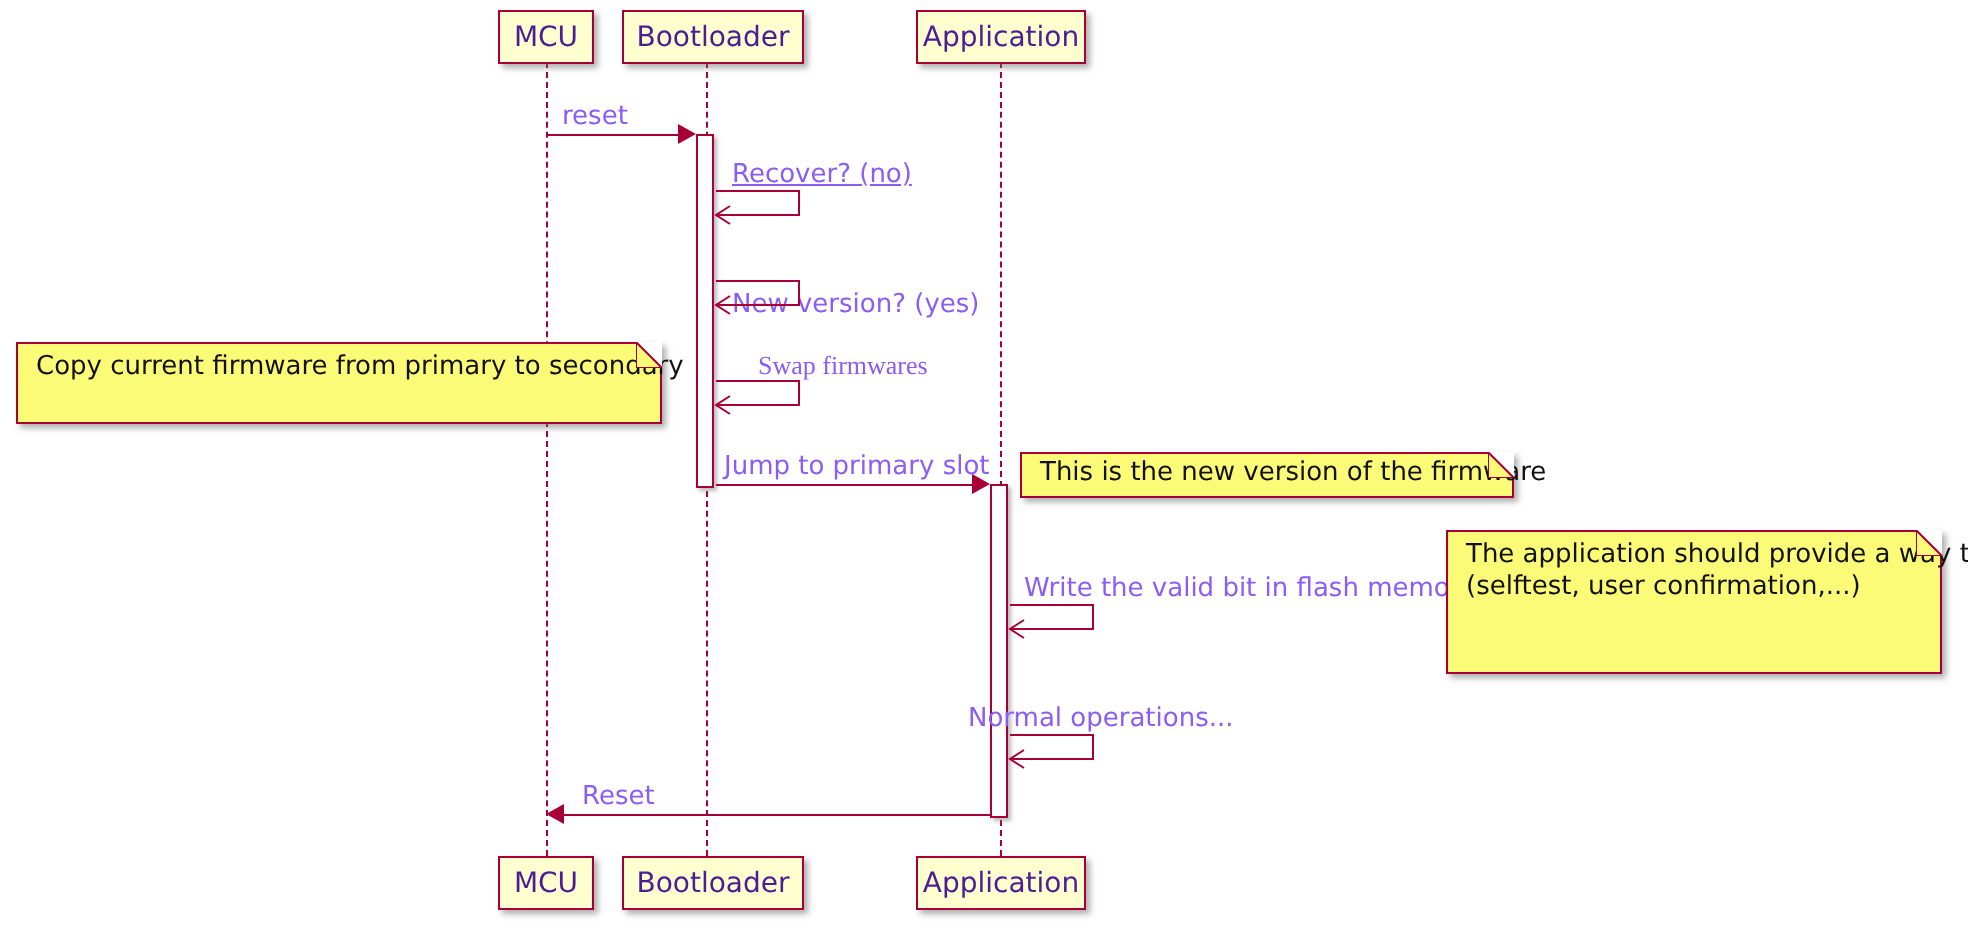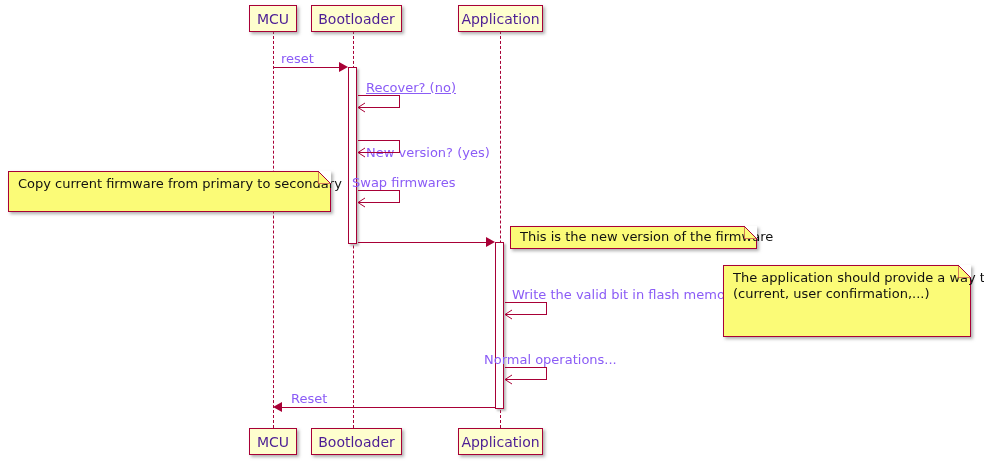--- a/index.html
+++ b/index.html
@@ -42,21 +42,21 @@
   .head-reset{left:339px;top:62px;}
 
   .lbl-recover{left:366px;top:80px;text-decoration:underline;}
   .self-recover{left:358px;top:95px;}
   .chev-recover{left:357px;top:102px;}
 
   .lbl-newver{left:366px;top:125px;margin-top:20px;}
   .self-newver{left:358px;top:140px;}
   .chev-newver{left:357px;top:147px;}
 
-  .lbl-swap{left:352px;top:175px;}
+  .lbl-swap{left:379px;top:175px;font-family:Liberation Serif, serif;}
   .self-swap{left:358px;top:190px;}
   .chev-swap{left:357px;top:197px;}
 
   .lbl-jump{left:362px;top:226px;}
   .line-jump{left:358px;top:242px;width:129px;}
   .head-jump{left:486px;top:237px;}
 
   .lbl-write{left:512px;top:287px;}
   .self-write{left:505px;top:302px;}
   .chev-write{left:504px;top:309px;}
@@ -122,20 +122,21 @@
     </svg>
 
   <div class="note note-copy">
     <svg class="note-fold" width="13" height="13" viewBox="0 0 13 13">
       <polygon points="0,0 13,0 13,13" fill="#ffffff"></polygon>
       <polygon points="0,0 13,13 0,13" fill="#FBFB77" stroke="#A80036" stroke-width="1"></polygon>
     </svg>
     <div class="note-line">Copy current firmware from primary to secondary</div>
   </div>
 
+  <div class="msg-label lbl-jump">Jump to primary slot</div>
   <div class="msg-line line-jump"></div>
   <div class="arrow-right head-jump"></div>
 
   <div class="note note-newfw">
     <svg class="note-fold" width="13" height="13" viewBox="0 0 13 13">
       <polygon points="0,0 13,0 13,13" fill="#ffffff"></polygon>
       <polygon points="0,0 13,13 0,13" fill="#FBFB77" stroke="#A80036" stroke-width="1"></polygon>
     </svg>
     <div class="note-line">This is the new version of the firmware</div>
   </div>
@@ -145,21 +146,21 @@
   <svg class="chev chev-write" width="9" height="11" viewBox="0 0 9 11">
       <path d="M8 1 L1 5.5 L8 10" fill="none" stroke="#A80036" stroke-width="1"></path>
     </svg>
 
   <div class="note note-valid">
     <svg class="note-fold" width="13" height="13" viewBox="0 0 13 13">
       <polygon points="0,0 13,0 13,13" fill="#ffffff"></polygon>
       <polygon points="0,0 13,13 0,13" fill="#FBFB77" stroke="#A80036" stroke-width="1"></polygon>
     </svg>
     <div class="note-line">The application should provide a way to</div>
-    <div class="note-line">(current, user confirmation,...)</div>
+    <div class="note-line">(selftest, user confirmation,...)</div>
   </div>
 
   <div class="msg-label lbl-normal">Normal operations...</div>
   <div class="self-msg self-normal"></div>
   <svg class="chev chev-normal" width="9" height="11" viewBox="0 0 9 11">
       <path d="M8 1 L1 5.5 L8 10" fill="none" stroke="#A80036" stroke-width="1"></path>
     </svg>
 
   <div class="msg-label lbl-resetback">Reset</div>
   <div class="msg-line line-resetback"></div>

